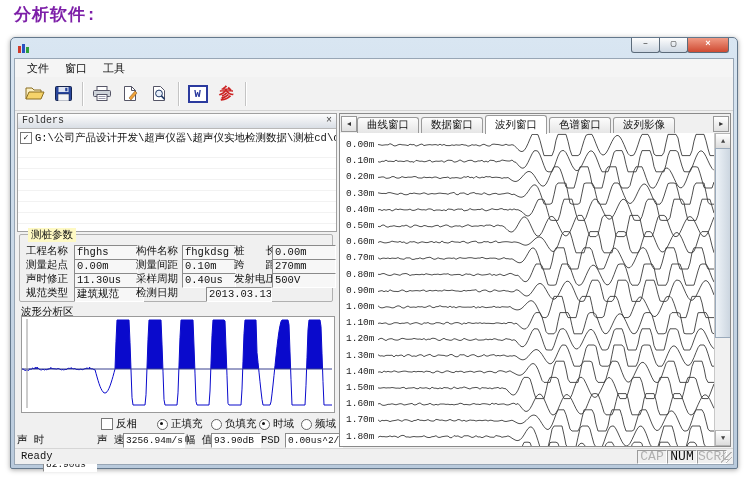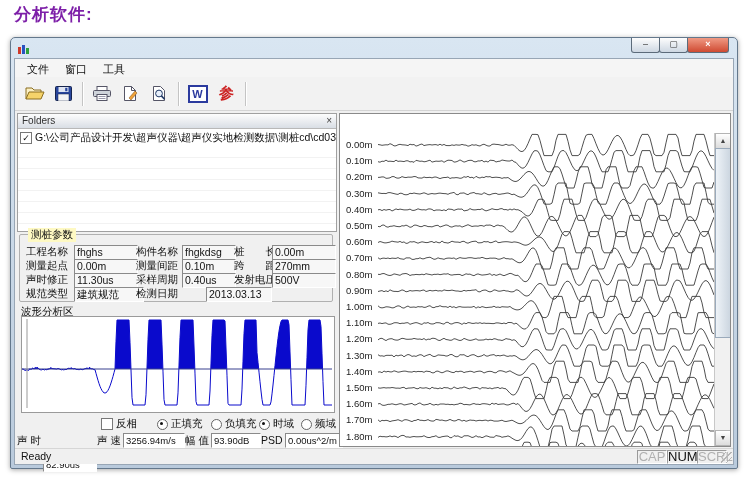--- a/index.html
+++ b/index.html
@@ -1,17 +1,17 @@
 <!DOCTYPE html>
 <html style="--c-header: #7d1fa8; --c-wave: #0a0acc; --c-trace: #3c3c3c; --c-close: #cf4a32;"><head>
 <meta charset="utf-8">
 <style>
   html,body{margin:0;padding:0;background:#fff;}
   body{width:745px;height:477px;overflow:hidden;font-family:"Liberation Sans","DejaVu Sans",sans-serif;}
-  .page{position:relative;width:745px;height:477px;background:#fff;}
+  .page{position:relative;width:745px;height:477px;background:#fff;font-family:Liberation Mono, monospace;}
   .page-header{position:absolute;left:14px;top:3px;font-size:17px;font-weight:bold;color:var(--c-header,#7d1fa8);letter-spacing:1px;}
 
   
   .window{position:absolute;left:10px;top:37px;width:726px;height:430px;
     background:linear-gradient(#d9e6f2,#b9cadc);border:1px solid #64788c;border-radius:5px 5px 2px 2px;
     box-shadow:0 1px 5px rgba(0,0,0,.35);}
   .titlebar{position:absolute;left:0;top:0;right:0;height:20px;}
   .app-icon{position:absolute;left:7px;top:4px;}
   .title-text{position:absolute;left:26px;top:3px;font-size:11px;color:#1a1a1a;white-space:nowrap;}
   .win-btns{position:absolute;right:8px;top:0;display:flex;}
@@ -253,20 +253,31 @@
               <span class="r-label" style="left: 80px;">声 速</span>
               <span class="r-field" style="left: 106px; top: 0px; width: 56px;">3256.94m/s</span>
               <span class="r-label" style="left: 168px;">幅 值</span>
               <span class="r-field" style="left: 194px; top: 0px; width: 44px;">93.90dB</span>
               <span class="r-label" style="left: 244px;">PSD</span>
               <span class="r-field" style="left: 268px; top: 0px; width: 52px;">0.00us^2/m</span>
             </div>
         </div>
 
         <div class="right-panel">
+          <div class="tabstrip">
+            <span class="tab-arrow left">◄</span>
+            <div class="tabs-inner" id="tabsInner">
+                <span class="tab">曲线窗口</span>
+                <span class="tab">数据窗口</span>
+                <span class="tab active">波列窗口</span>
+                <span class="tab">色谱窗口</span>
+                <span class="tab">波列影像</span>
+              </div>
+            <span class="tab-arrow right">►</span>
+          </div>
           <div class="trace-area">
             <svg id="traceSvg" width="379" height="317">
                 <path d="M38 11.5 L40 11.8 L42 12.3 L44 12.0 L46 11.8 L48 11.9 L50 10.7 L52 11.5 L54 12.9 L56 12.8 L58 11.8 L60 11.3 L62 11.8 L64 11.9 L66 12.1 L68 12.6 L70 11.2 L72 11.8 L74 11.5 L76 13.1 L78 12.5 L80 11.5 L82 11.0 L84 12.6 L86 12.1 L88 11.8 L90 11.6 L92 12.0 L94 11.7 L96 11.6 L98 12.3 L100 11.2 L102 12.3 L104 11.4 L106 12.5 L108 12.6 L110 12.6 L112 11.9 L114 12.4 L116 11.8 L118 12.1 L120 12.1 L122 11.4 L124 12.0 L126 12.1 L128 13.2 L130 12.7 L132 11.7 L134 12.2 L136 11.8 L138 12.6 L140 13.0 L142 11.8 L144 11.2 L146 12.2 L148 13.0 L150 13.0 L152 11.4 L154 11.1 L156 11.4 L158 11.5 L160 11.9 L162 12.4 L164 12.1 L166 11.2 L168 12.2 L170 12.2 L172 11.7 L174 12.3 L176 14.3 L178 16.4 L180 18.1 L182 18.6 L184 17.6 L186 14.8 L188 10.6 L190 5.8 L192 1.4 L194 1.4 L196 1.4 L198 1.7 L200 7.5 L202 15.1 L204 22.6 L206 22.6 L208 22.6 L210 22.6 L212 22.6 L214 17.2 L216 7.2 L218 1.4 L220 1.4 L222 1.4 L224 1.4 L226 1.4 L228 8.3 L230 16.9 L232 22.6 L234 22.6 L236 22.6 L238 22.6 L240 21.1 L242 14.3 L244 7.6 L246 2.3 L248 1.4 L250 1.4 L252 1.4 L254 5.6 L256 10.8 L258 15.7 L260 19.6 L262 21.8 L264 21.9 L266 20.1 L268 16.8 L270 12.6 L272 8.4 L274 4.9 L276 2.8 L278 2.4 L280 4.0 L282 7.3 L284 11.7 L286 16.5 L288 20.6 L290 22.6 L292 22.6 L294 21.8 L296 17.6 L298 11.8 L300 5.5 L302 1.4 L304 1.4 L306 1.4 L308 1.4 L310 5.3 L312 13.0 L314 21.1 L316 22.6 L318 22.6 L320 22.6 L322 22.6 L324 19.3 L326 9.9 L328 1.4 L330 1.4 L332 1.4 L334 1.4 L336 1.4 L338 5.0 L340 15.2 L342 22.6 L344 22.6 L346 22.6 L348 22.6 L350 22.6 L352 17.8 L354 8.1 L356 1.4 L358 1.4 L360 1.4 L362 1.4 L364 1.4 L366 7.8 L368 15.9 L370 22.6 L372 22.6 L374 22.6" fill="none" stroke="var(--c-trace)" stroke-width="0.9"></path>
                 <path d="M38 28.7 L40 29.2 L42 28.2 L44 28.4 L46 27.1 L48 28.4 L50 28.2 L52 28.4 L54 28.6 L56 27.1 L58 28.4 L60 28.1 L62 28.3 L64 28.6 L66 27.8 L68 27.8 L70 28.9 L72 28.6 L74 29.3 L76 27.3 L78 27.8 L80 28.3 L82 28.1 L84 28.8 L86 28.5 L88 27.8 L90 27.2 L92 29.1 L94 28.6 L96 28.1 L98 28.3 L100 28.2 L102 27.8 L104 29.3 L106 28.1 L108 27.2 L110 27.3 L112 27.5 L114 29.1 L116 28.9 L118 28.1 L120 26.9 L122 28.0 L124 29.1 L126 28.5 L128 27.6 L130 27.3 L132 27.4 L134 28.7 L136 28.8 L138 27.9 L140 28.0 L142 27.3 L144 29.0 L146 28.1 L148 29.1 L150 27.2 L152 27.4 L154 27.6 L156 29.0 L158 28.4 L160 28.2 L162 27.0 L164 27.4 L166 27.8 L168 28.0 L170 28.0 L172 27.0 L174 28.8 L176 29.4 L178 31.8 L180 33.9 L182 35.2 L184 34.9 L186 32.9 L188 29.4 L190 25.1 L192 20.9 L194 17.9 L196 17.6 L198 18.3 L200 21.9 L202 27.1 L204 32.7 L206 37.5 L208 38.8 L210 38.8 L212 38.8 L214 34.5 L216 28.8 L218 23.2 L220 19.1 L222 17.6 L224 17.6 L226 19.7 L228 23.6 L230 28.1 L232 32.5 L234 35.8 L236 37.6 L238 37.4 L240 35.5 L242 32.1 L244 27.9 L246 23.6 L248 20.1 L250 18.0 L252 18.0 L254 20.0 L256 24.0 L258 29.1 L260 34.5 L262 38.8 L264 38.8 L266 38.8 L268 38.7 L270 33.3 L272 26.3 L274 19.2 L276 17.6 L278 17.6 L280 17.6 L282 17.6 L284 22.5 L286 31.4 L288 38.8 L290 38.8 L292 38.8 L294 38.8 L296 38.8 L298 33.8 L300 23.7 L302 17.6 L304 17.6 L306 17.6 L308 17.6 L310 17.6 L312 23.5 L314 33.6 L316 38.8 L318 38.8 L320 38.8 L322 38.8 L324 38.8 L326 31.6 L328 22.7 L330 17.6 L332 17.6 L334 17.6 L336 17.6 L338 19.1 L340 26.2 L342 33.1 L344 38.6 L346 38.8 L348 38.8 L350 38.8 L352 34.6 L354 29.2 L356 24.1 L358 20.1 L360 18.0 L362 18.0 L364 20.0 L366 23.5 L368 27.8 L370 32.0 L372 35.4 L374 37.4" fill="none" stroke="var(--c-trace)" stroke-width="0.9"></path>
                 <path d="M38 44.4 L40 44.3 L42 43.9 L44 44.0 L46 45.3 L48 45.2 L50 44.8 L52 43.6 L54 43.6 L56 44.8 L58 45.2 L60 44.8 L62 43.6 L64 44.3 L66 44.6 L68 44.1 L70 44.2 L72 44.1 L74 43.5 L76 43.7 L78 44.9 L80 45.0 L82 45.1 L84 44.0 L86 44.6 L88 44.5 L90 44.3 L92 44.9 L94 44.1 L96 44.0 L98 44.8 L100 45.6 L102 44.9 L104 44.5 L106 44.5 L108 44.0 L110 45.5 L112 44.8 L114 44.9 L116 44.6 L118 44.8 L120 45.3 L122 45.0 L124 43.7 L126 44.3 L128 43.3 L130 44.7 L132 44.2 L134 45.3 L136 43.3 L138 44.5 L140 45.0 L142 44.1 L144 44.6 L146 43.5 L148 43.9 L150 43.6 L152 44.6 L154 44.4 L156 44.2 L158 44.4 L160 44.6 L162 45.4 L164 44.7 L166 44.9 L168 44.5 L170 46.0 L172 47.4 L174 48.3 L176 48.5 L178 47.7 L180 46.1 L182 43.9 L184 41.6 L186 39.7 L188 38.5 L190 38.6 L192 39.9 L194 42.3 L196 45.4 L198 48.7 L200 51.4 L202 53.0 L204 53.0 L206 51.1 L208 47.3 L210 42.4 L212 37.6 L214 33.8 L216 33.8 L218 33.8 L220 35.7 L222 41.1 L224 47.6 L226 54.0 L228 55.0 L230 55.0 L232 55.0 L234 55.0 L236 48.0 L238 39.5 L240 33.8 L242 33.8 L244 33.8 L246 33.8 L248 33.8 L250 41.1 L252 51.0 L254 55.0 L256 55.0 L258 55.0 L260 55.0 L262 55.0 L264 46.9 L266 36.8 L268 33.8 L270 33.8 L272 33.8 L274 33.8 L276 33.8 L278 42.9 L280 52.1 L282 55.0 L284 55.0 L286 55.0 L288 55.0 L290 52.6 L292 44.9 L294 37.6 L296 33.8 L298 33.8 L300 33.8 L302 33.8 L304 38.7 L306 44.6 L308 50.0 L310 53.8 L312 55.0 L314 55.0 L316 52.4 L318 48.4 L320 43.8 L322 39.6 L324 36.5 L326 35.0 L328 35.3 L330 37.5 L332 41.0 L334 45.3 L336 49.6 L338 53.0 L340 54.8 L342 54.6 L344 52.2 L346 48.0 L348 42.7 L350 37.3 L352 33.8 L354 33.8 L356 33.8 L358 34.4 L360 40.2 L362 47.3 L364 54.4 L366 55.0 L368 55.0 L370 55.0 L372 55.0 L374 49.0" fill="none" stroke="var(--c-trace)" stroke-width="0.9"></path>
                 <path d="M38 59.8 L40 60.2 L42 60.5 L44 60.4 L46 60.6 L48 59.7 L50 59.6 L52 60.1 L54 60.6 L56 61.1 L58 61.4 L60 60.2 L62 60.4 L64 61.5 L66 61.8 L68 61.5 L70 60.3 L72 60.6 L74 60.0 L76 60.5 L78 60.8 L80 61.0 L82 60.4 L84 59.8 L86 60.5 L88 61.4 L90 60.9 L92 60.5 L94 60.9 L96 60.8 L98 60.3 L100 60.1 L102 60.4 L104 60.6 L106 60.7 L108 61.3 L110 60.3 L112 59.9 L114 59.4 L116 61.3 L118 61.8 L120 60.2 L122 60.1 L124 59.9 L126 61.0 L128 61.7 L130 60.3 L132 59.9 L134 59.5 L136 60.7 L138 60.7 L140 61.1 L142 61.3 L144 59.7 L146 60.6 L148 61.6 L150 61.8 L152 60.9 L154 60.5 L156 60.3 L158 61.3 L160 61.3 L162 60.9 L164 60.7 L166 60.2 L168 60.0 L170 60.7 L172 61.7 L174 61.1 L176 62.3 L178 63.4 L180 64.1 L182 64.2 L184 63.3 L186 61.4 L188 58.7 L190 55.7 L192 53.1 L194 51.8 L196 52.2 L198 54.8 L200 59.4 L202 65.1 L204 70.9 L206 71.2 L208 71.2 L210 71.2 L212 70.1 L214 61.8 L216 52.5 L218 50.0 L220 50.0 L222 50.0 L224 50.0 L226 50.3 L228 60.2 L230 70.2 L232 71.2 L234 71.2 L236 71.2 L238 71.2 L240 69.9 L242 60.1 L244 50.6 L246 50.0 L248 50.0 L250 50.0 L252 50.0 L254 53.2 L256 61.8 L258 69.7 L260 71.2 L262 71.2 L264 71.2 L266 71.2 L268 65.8 L270 59.1 L272 53.2 L274 50.0 L276 50.0 L278 50.0 L280 52.4 L282 57.2 L284 62.2 L286 66.6 L288 69.5 L290 70.6 L292 69.6 L294 67.0 L296 63.1 L298 58.8 L300 54.9 L302 52.1 L304 50.9 L306 51.6 L308 54.2 L310 58.3 L312 63.1 L314 67.7 L316 71.2 L318 71.2 L320 71.2 L322 68.5 L324 63.1 L326 56.7 L328 50.6 L330 50.0 L332 50.0 L334 50.0 L336 50.8 L338 58.1 L340 66.4 L342 71.2 L344 71.2 L346 71.2 L348 71.2 L350 71.2 L352 62.7 L354 53.0 L356 50.0 L358 50.0 L360 50.0 L362 50.0 L364 50.0 L366 59.3 L368 69.4 L370 71.2 L372 71.2 L374 71.2" fill="none" stroke="var(--c-trace)" stroke-width="0.9"></path>
                 <path d="M38 76.8 L40 76.5 L42 77.6 L44 76.5 L46 77.2 L48 76.6 L50 76.5 L52 78.0 L54 77.0 L56 75.9 L58 76.7 L60 76.1 L62 76.5 L64 76.9 L66 76.9 L68 76.8 L70 76.1 L72 77.3 L74 77.4 L76 76.8 L78 75.8 L80 76.5 L82 76.9 L84 76.7 L86 77.1 L88 76.0 L90 75.9 L92 76.4 L94 77.8 L96 77.0 L98 77.0 L100 77.0 L102 77.6 L104 76.8 L106 77.8 L108 76.0 L110 76.2 L112 76.4 L114 77.4 L116 76.6 L118 76.0 L120 76.2 L122 76.0 L124 77.9 L126 77.5 L128 77.1 L130 75.6 L132 76.6 L134 76.9 L136 76.8 L138 76.4 L140 76.6 L142 75.7 L144 77.0 L146 77.9 L148 77.3 L150 76.6 L152 75.7 L154 76.3 L156 76.6 L158 76.6 L160 75.8 L162 75.6 L164 76.7 L166 76.5 L168 77.2 L170 76.0 L172 77.0 L174 75.9 L176 76.8 L178 76.7 L180 77.7 L182 78.8 L184 80.8 L186 82.5 L188 83.1 L190 82.1 L192 79.5 L194 75.5 L196 70.9 L198 66.8 L200 66.2 L202 66.2 L204 67.1 L206 72.6 L208 79.6 L210 86.8 L212 87.4 L214 87.4 L216 87.4 L218 87.4 L220 81.5 L222 72.4 L224 66.2 L226 66.2 L228 66.2 L230 66.2 L232 66.2 L234 73.5 L236 81.0 L238 87.2 L240 87.4 L242 87.4 L244 87.4 L246 84.5 L248 78.8 L250 73.1 L252 68.7 L254 66.2 L256 66.2 L258 67.8 L260 71.3 L262 75.7 L264 80.1 L266 83.7 L268 85.9 L270 86.2 L272 84.7 L274 81.6 L276 77.5 L278 73.1 L280 69.2 L282 66.7 L284 66.2 L286 67.8 L288 71.4 L290 76.5 L292 82.0 L294 87.0 L296 87.4 L298 87.4 L300 87.4 L302 83.5 L304 76.6 L306 69.2 L308 66.2 L310 66.2 L312 66.2 L314 66.2 L316 69.1 L318 77.9 L320 86.9 L322 87.4 L324 87.4 L326 87.4 L328 87.4 L330 84.7 L332 74.6 L334 66.2 L336 66.2 L338 66.2 L340 66.2 L342 66.2 L344 69.8 L346 79.9 L348 87.4 L350 87.4 L352 87.4 L354 87.4 L356 87.4 L358 82.2 L360 73.4 L362 66.2 L364 66.2 L366 66.2 L368 66.2 L370 66.4 L372 73.2 L374 80.1" fill="none" stroke="var(--c-trace)" stroke-width="0.9"></path>
                 <path d="M38 93.4 L40 93.8 L42 92.2 L44 92.0 L46 93.6 L48 94.2 L50 93.3 L52 93.2 L54 92.7 L56 93.3 L58 93.6 L60 93.7 L62 92.7 L64 93.0 L66 92.1 L68 93.0 L70 94.3 L72 93.8 L74 92.2 L76 92.1 L78 92.8 L80 93.6 L82 93.6 L84 92.5 L86 92.8 L88 93.6 L90 93.6 L92 93.9 L94 93.1 L96 92.5 L98 92.3 L100 94.0 L102 93.3 L104 92.6 L106 91.9 L108 92.4 L110 93.7 L112 94.1 L114 93.2 L116 92.8 L118 93.1 L120 92.8 L122 94.1 L124 93.3 L126 92.5 L128 91.7 L130 92.6 L132 93.5 L134 93.1 L136 93.0 L138 93.2 L140 92.6 L142 92.6 L144 93.3 L146 92.1 L148 92.2 L150 92.0 L152 92.7 L154 93.9 L156 92.5 L158 92.0 L160 92.8 L162 92.7 L164 93.7 L166 95.5 L168 97.5 L170 98.8 L172 99.0 L174 97.7 L176 95.1 L178 91.6 L180 88.0 L182 85.2 L184 83.8 L186 84.4 L188 86.8 L190 90.7 L192 95.1 L194 99.3 L196 102.2 L198 103.3 L200 102.2 L202 99.3 L204 95.0 L206 90.3 L208 86.4 L210 83.9 L212 83.3 L214 84.6 L216 87.5 L218 91.5 L220 95.8 L222 99.6 L224 102.2 L226 103.0 L228 101.8 L230 98.7 L232 94.2 L234 89.2 L236 84.5 L238 82.4 L240 82.4 L242 82.4 L244 86.0 L246 91.9 L248 98.7 L250 103.6 L252 103.6 L254 103.6 L256 103.6 L258 101.5 L260 93.6 L262 85.0 L264 82.4 L266 82.4 L268 82.4 L270 82.4 L272 83.7 L274 93.2 L276 103.0 L278 103.6 L280 103.6 L282 103.6 L284 103.6 L286 101.9 L288 91.8 L290 82.4 L292 82.4 L294 82.4 L296 82.4 L298 82.4 L300 85.6 L302 94.9 L304 103.5 L306 103.6 L308 103.6 L310 103.6 L312 103.6 L314 98.4 L316 90.7 L318 84.1 L320 82.4 L322 82.4 L324 82.4 L326 83.9 L328 89.4 L330 95.2 L332 100.1 L334 103.2 L336 103.6 L338 102.8 L340 99.6 L342 95.4 L344 90.9 L346 87.0 L348 84.3 L350 83.5 L352 84.5 L354 87.2 L356 91.1 L358 95.5 L360 99.6 L362 102.5 L364 103.6 L366 102.7 L368 99.6 L370 94.8 L372 89.3 L374 84.1" fill="none" stroke="var(--c-trace)" stroke-width="0.9"></path>
                 <path d="M38 109.5 L40 108.5 L42 109.1 L44 109.8 L46 109.9 L48 109.5 L50 109.1 L52 108.1 L54 108.7 L56 108.9 L58 109.2 L60 108.4 L62 109.5 L64 108.9 L66 110.4 L68 110.1 L70 108.7 L72 109.0 L74 108.6 L76 109.4 L78 110.2 L80 109.4 L82 108.8 L84 109.2 L86 109.6 L88 109.5 L90 108.8 L92 108.5 L94 109.7 L96 108.7 L98 109.6 L100 109.8 L102 108.0 L104 109.5 L106 109.7 L108 110.1 L110 109.3 L112 108.2 L114 108.9 L116 109.1 L118 109.1 L120 109.5 L122 108.5 L124 108.3 L126 109.6 L128 110.2 L130 109.3 L132 108.6 L134 108.3 L136 108.2 L138 109.8 L140 109.8 L142 109.6 L144 108.5 L146 108.9 L148 108.6 L150 109.7 L152 109.5 L154 108.6 L156 107.9 L158 109.6 L160 109.5 L162 109.0 L164 108.8 L166 108.7 L168 108.8 L170 109.1 L172 109.4 L174 108.9 L176 109.1 L178 109.5 L180 110.2 L182 111.2 L184 112.0 L186 112.2 L188 111.7 L190 110.5 L192 108.8 L194 106.9 L196 105.1 L198 104.1 L200 104.0 L202 105.0 L204 107.2 L206 110.2 L208 113.6 L210 116.5 L212 118.3 L214 118.4 L216 116.3 L218 112.3 L220 106.8 L222 101.0 L224 98.6 L226 98.6 L228 98.6 L230 99.1 L232 105.5 L234 113.2 L236 119.8 L238 119.8 L240 119.8 L242 119.8 L244 119.8 L246 112.9 L248 103.5 L250 98.6 L252 98.6 L254 98.6 L256 98.6 L258 98.6 L260 106.0 L262 116.2 L264 119.8 L266 119.8 L268 119.8 L270 119.8 L272 119.8 L274 111.4 L276 101.6 L278 98.6 L280 98.6 L282 98.6 L284 98.6 L286 99.7 L288 108.1 L290 116.3 L292 119.8 L294 119.8 L296 119.8 L298 119.8 L300 116.1 L302 109.4 L304 103.3 L306 98.8 L308 98.6 L310 98.6 L312 100.1 L314 104.5 L316 109.5 L318 114.1 L320 117.5 L322 119.0 L324 118.6 L326 116.4 L328 112.8 L330 108.6 L332 104.4 L334 101.2 L336 99.6 L338 99.8 L340 101.9 L342 105.7 L344 110.4 L346 115.2 L348 119.1 L350 119.8 L352 119.8 L354 118.3 L356 113.3 L358 107.0 L360 100.7 L362 98.6 L364 98.6 L366 98.6 L368 98.6 L370 104.5 L372 112.8 L374 119.8" fill="none" stroke="var(--c-trace)" stroke-width="0.9"></path>
                 <path d="M38 124.7 L40 126.2 L42 125.3 L44 125.1 L46 125.5 L48 125.0 L50 125.7 L52 125.1 L54 125.3 L56 125.4 L58 124.6 L60 125.7 L62 126.0 L64 126.3 L66 124.9 L68 124.9 L70 124.9 L72 126.4 L74 126.4 L76 125.7 L78 125.7 L80 124.8 L82 125.8 L84 125.8 L86 124.9 L88 124.5 L90 124.2 L92 125.3 L94 126.3 L96 126.0 L98 124.8 L100 125.6 L102 125.8 L104 126.3 L106 125.4 L108 125.1 L110 125.1 L112 125.4 L114 124.9 L116 126.3 L118 125.3 L120 124.6 L122 125.1 L124 125.3 L126 125.3 L128 124.8 L130 124.7 L132 124.8 L134 125.3 L136 125.4 L138 125.0 L140 125.1 L142 124.3 L144 125.0 L146 125.7 L148 125.6 L150 125.1 L152 125.2 L154 125.1 L156 125.3 L158 126.2 L160 126.1 L162 125.4 L164 124.6 L166 125.7 L168 125.7 L170 126.1 L172 125.8 L174 127.0 L176 128.4 L178 129.5 L180 129.8 L182 129.0 L184 127.0 L186 123.9 L188 120.3 L190 117.0 L192 115.0 L194 115.1 L196 117.7 L198 122.6 L200 129.1 L202 135.8 L204 136.0 L206 136.0 L208 136.0 L210 136.0 L212 129.0 L214 118.9 L216 114.8 L218 114.8 L220 114.8 L222 114.8 L224 114.8 L226 122.7 L228 132.7 L230 136.0 L232 136.0 L234 136.0 L236 136.0 L238 135.8 L240 127.0 L242 118.3 L244 114.8 L246 114.8 L248 114.8 L250 114.8 L252 117.6 L254 124.8 L256 131.5 L258 136.0 L260 136.0 L262 136.0 L264 135.5 L266 130.8 L268 125.4 L270 120.4 L272 116.7 L274 115.0 L276 115.5 L278 117.8 L280 121.5 L282 125.8 L284 130.0 L286 133.2 L288 134.8 L290 134.6 L292 132.5 L294 129.0 L296 124.5 L298 120.0 L300 116.3 L302 114.8 L304 114.8 L306 116.8 L308 121.3 L310 127.1 L312 133.0 L314 136.0 L316 136.0 L318 136.0 L320 136.0 L322 130.1 L324 122.5 L326 114.8 L328 114.8 L330 114.8 L332 114.8 L334 114.8 L336 120.4 L338 129.8 L340 136.0 L342 136.0 L344 136.0 L346 136.0 L348 136.0 L350 130.0 L352 119.7 L354 114.8 L356 114.8 L358 114.8 L360 114.8 L362 114.8 L364 121.9 L366 131.7 L368 136.0 L370 136.0 L372 136.0 L374 136.0" fill="none" stroke="var(--c-trace)" stroke-width="0.9"></path>

